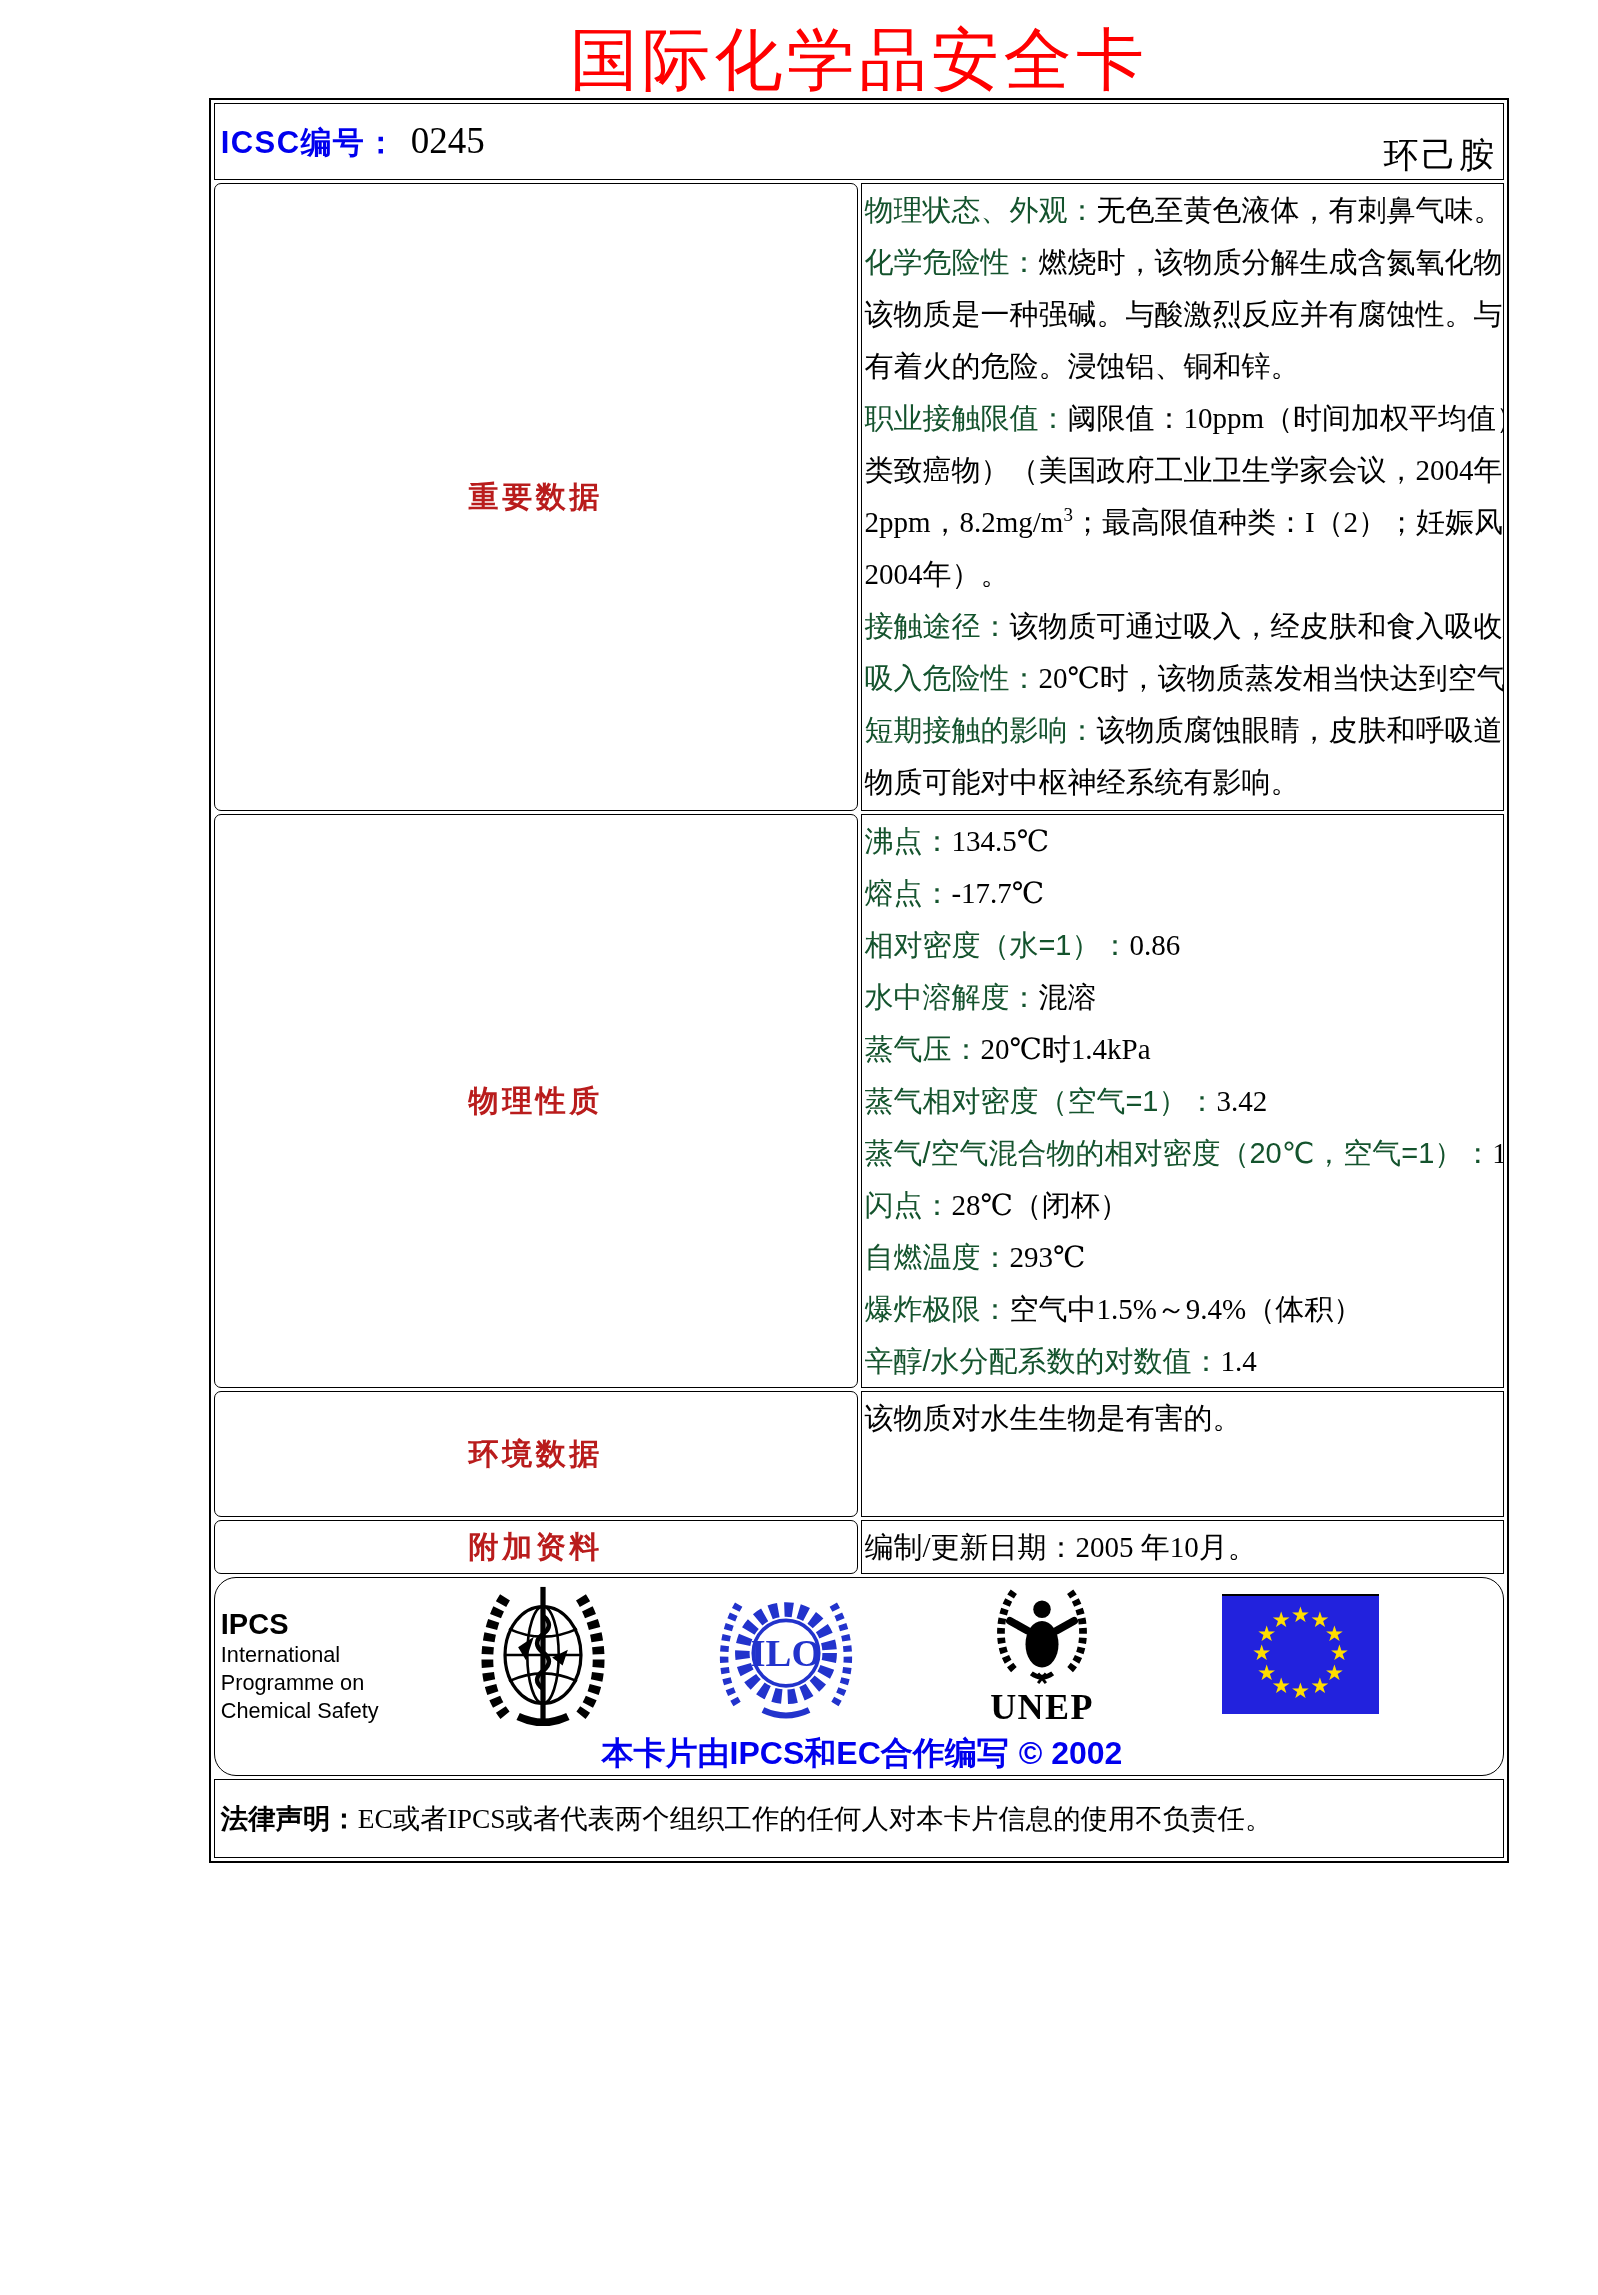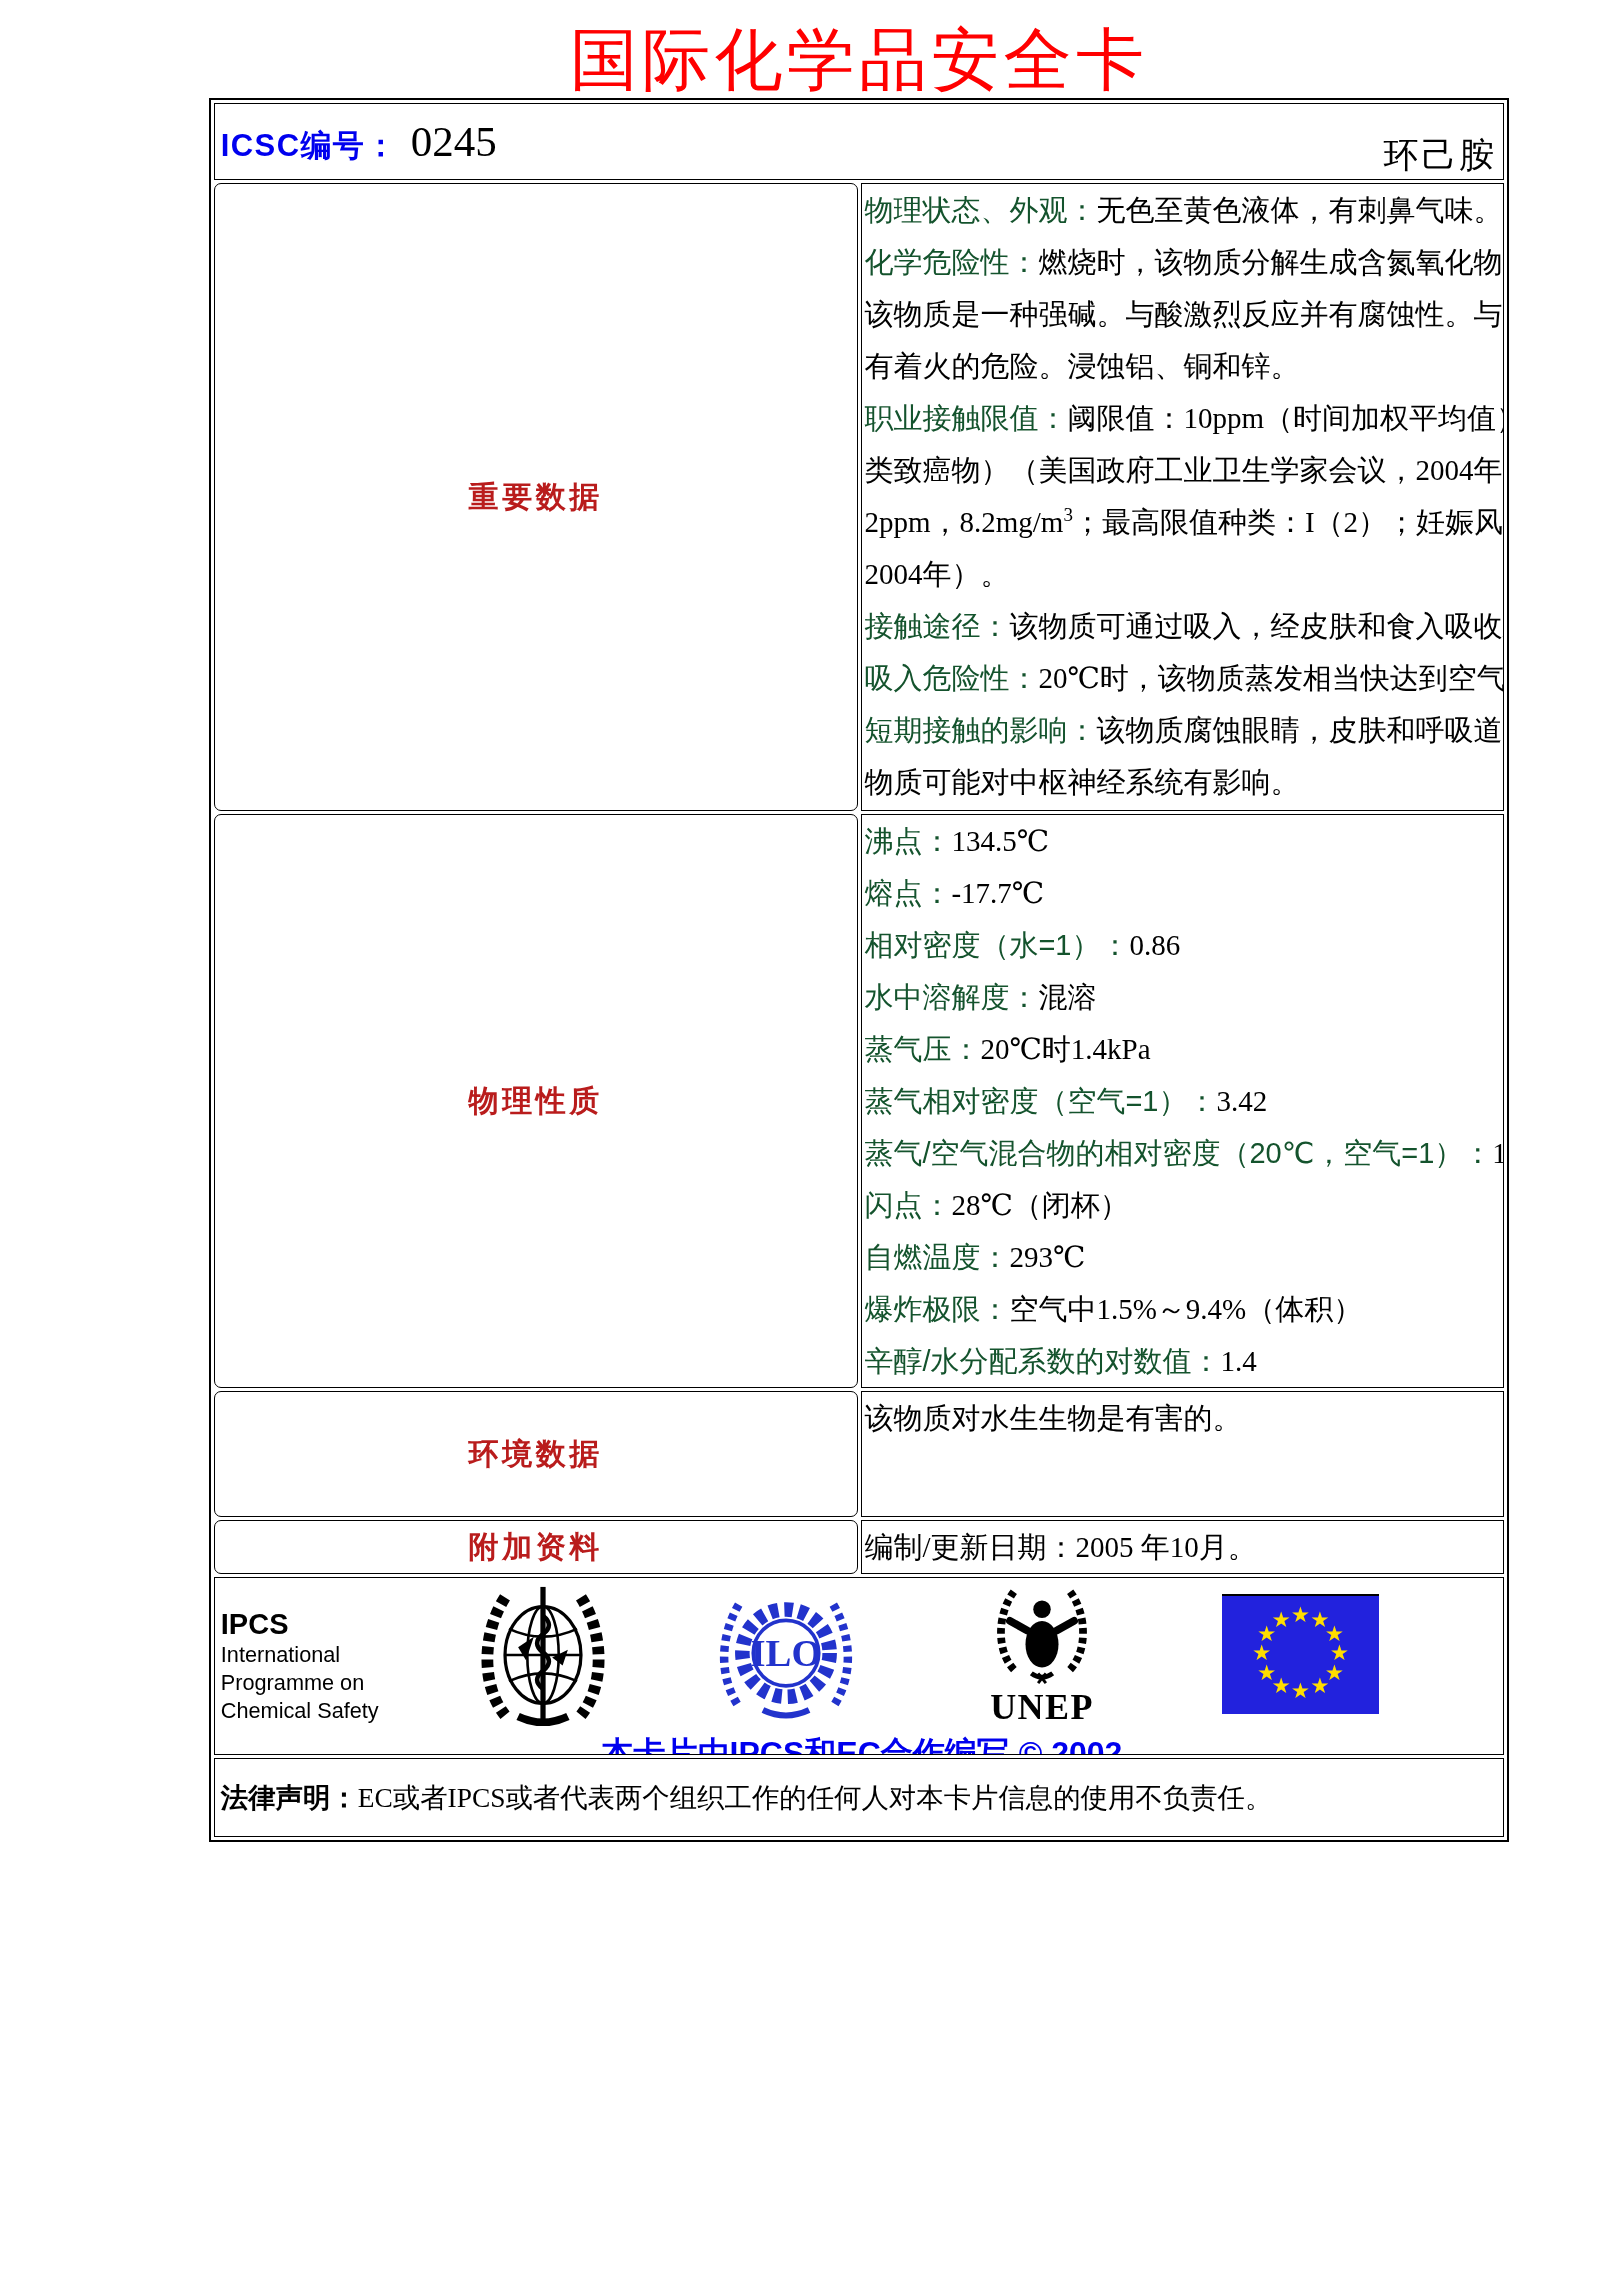--- a/index.html
+++ b/index.html
@@ -34,30 +34,30 @@
   }
   .seg-sup{vertical-align:super;font-size:19px;line-height:0;}
 
   
   .r1 td{height:74px;}
   .r2 td{height:628px;}
   .r3 td{height:571px;}
   .r4 td{height:126px;}
   .r5 td{height:122px;}
   .r6 td{height:50px;}
-  .r7 td{height:178px;}
+  .r7 td{height:199px;border-radius:22px;}
   .r8 td{height:79px;}
 
   .header-cell{vertical-align:middle;padding:0 5.8px;}
   .header-flex{display:flex;justify-content:space-between;align-items:center;}
   .icsc-label{
     color:#0000ee;font-family:"Liberation Sans","DejaVu Sans",sans-serif;
     font-weight:bold;font-size:31px;letter-spacing:1.4px;
   }
-  .icsc-number{font-size:43px;margin-left:13px;}
+  .icsc-number{font-size:37px;margin-left:13px;}
   .chem-name{font-size:35px;letter-spacing:2.9px;margin-top:28px;}
 
   
   .logos-cell{position:relative;padding:0;}
   .ipcs-block{position:absolute;left:5.8px;top:30px;font-family:"Liberation Sans","DejaVu Sans",sans-serif;}
   .ipcs-title{font-weight:bold;font-size:29px;line-height:33px;}
   .ipcs-line{font-size:21.7px;line-height:28px;}
   .who-logo{position:absolute;left:256px;top:5.8px;}
   .ilo-logo{position:absolute;left:504px;top:11.6px;}
   .unep-block{position:absolute;left:751px;top:5.8px;width:152px;text-align:center;}

